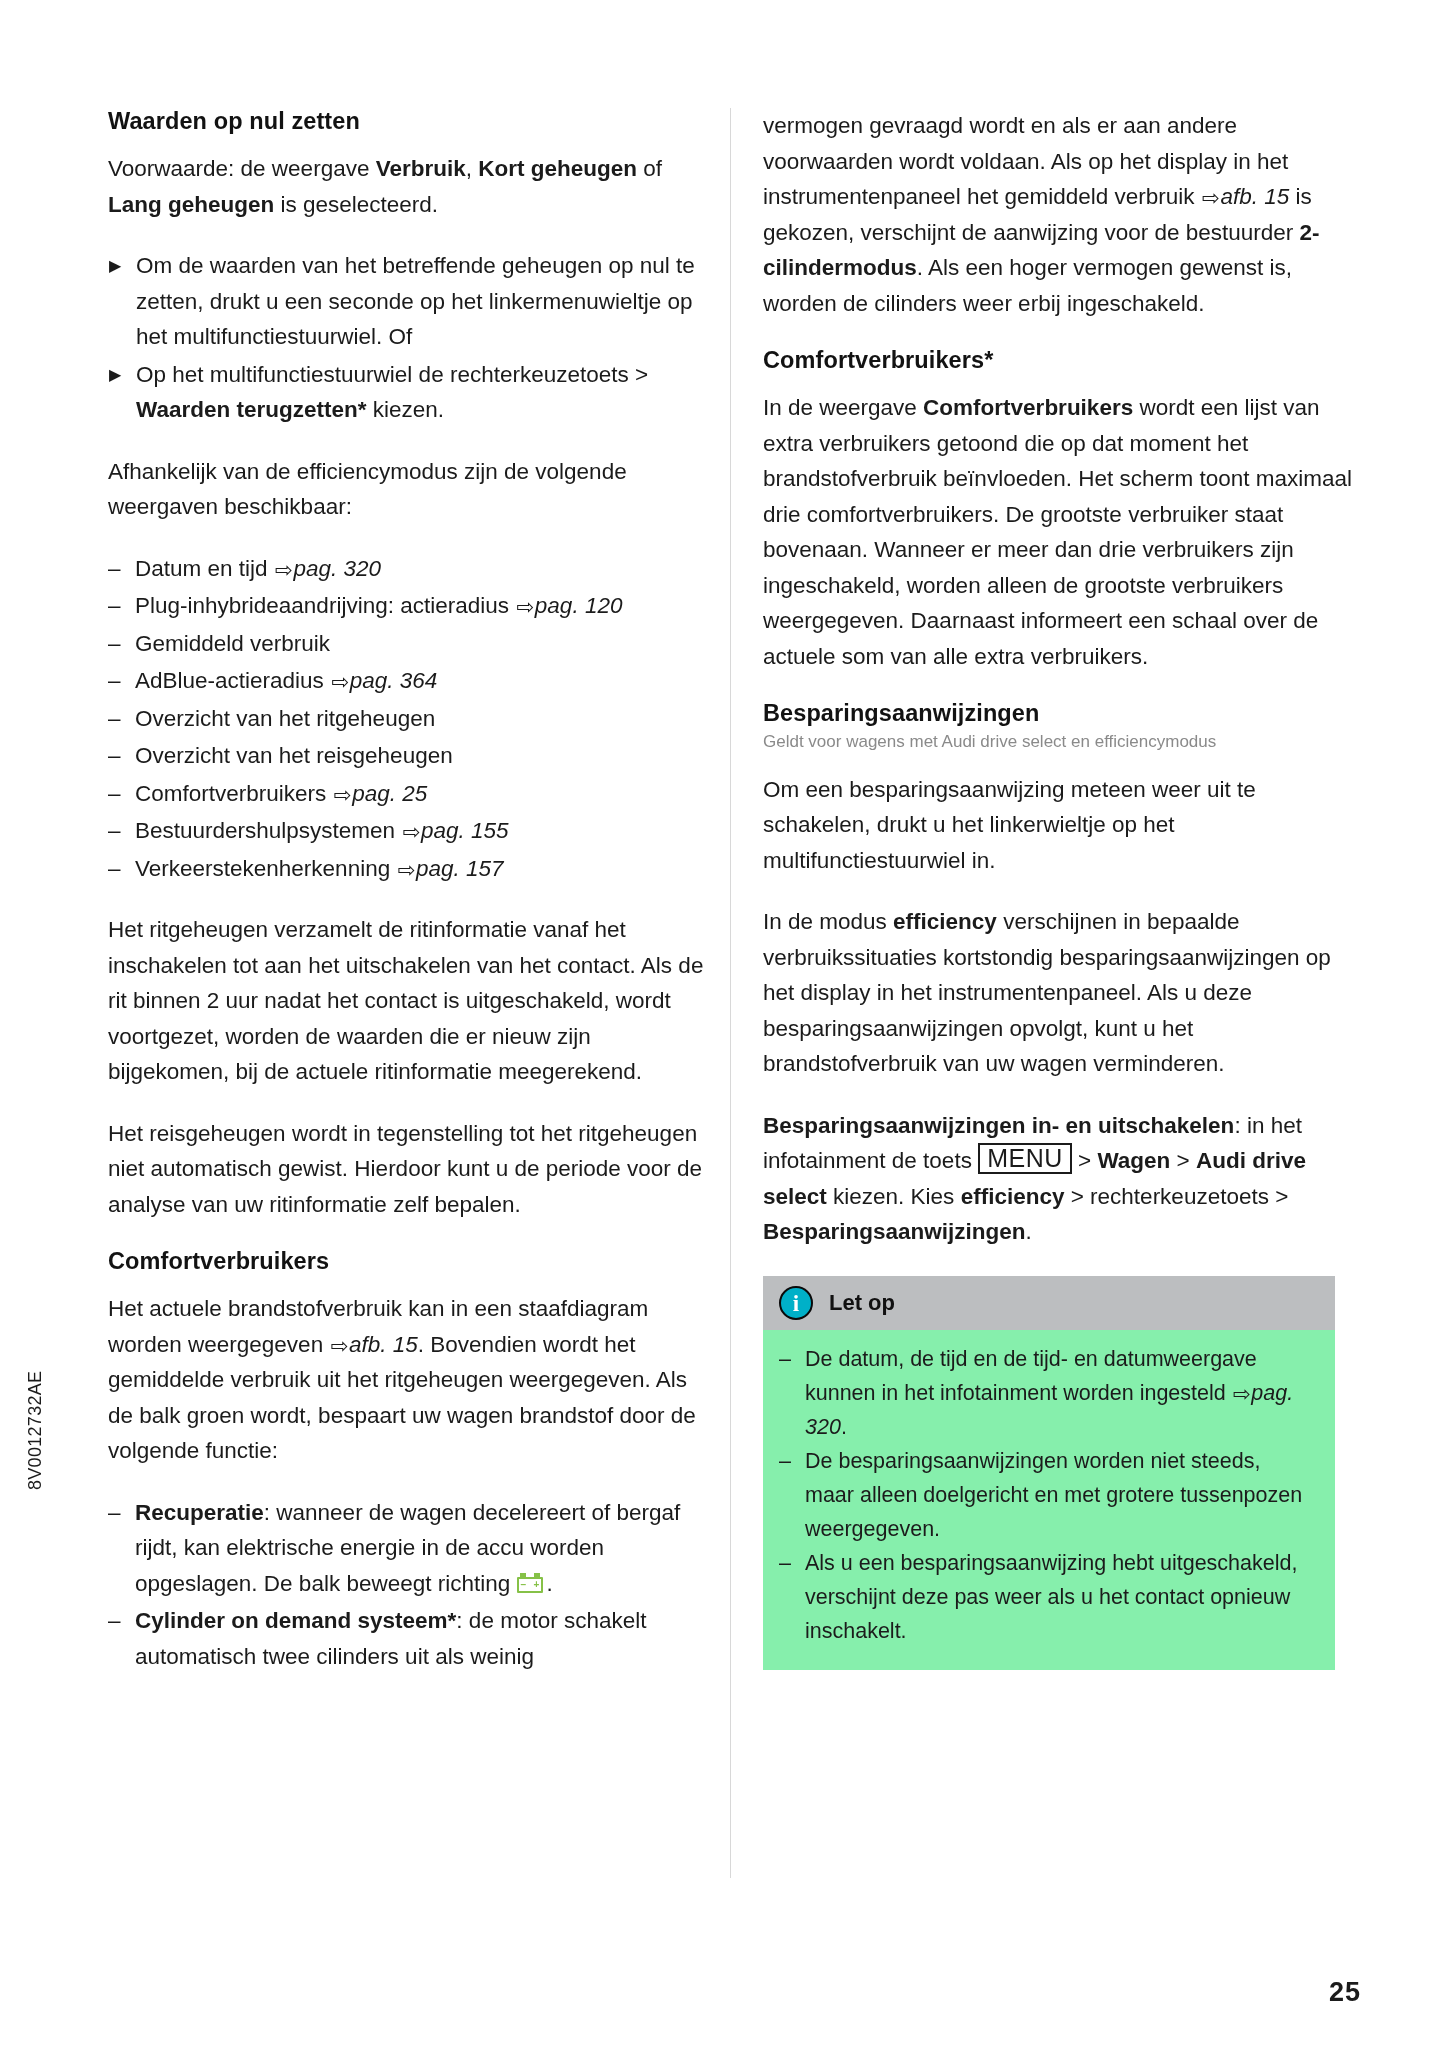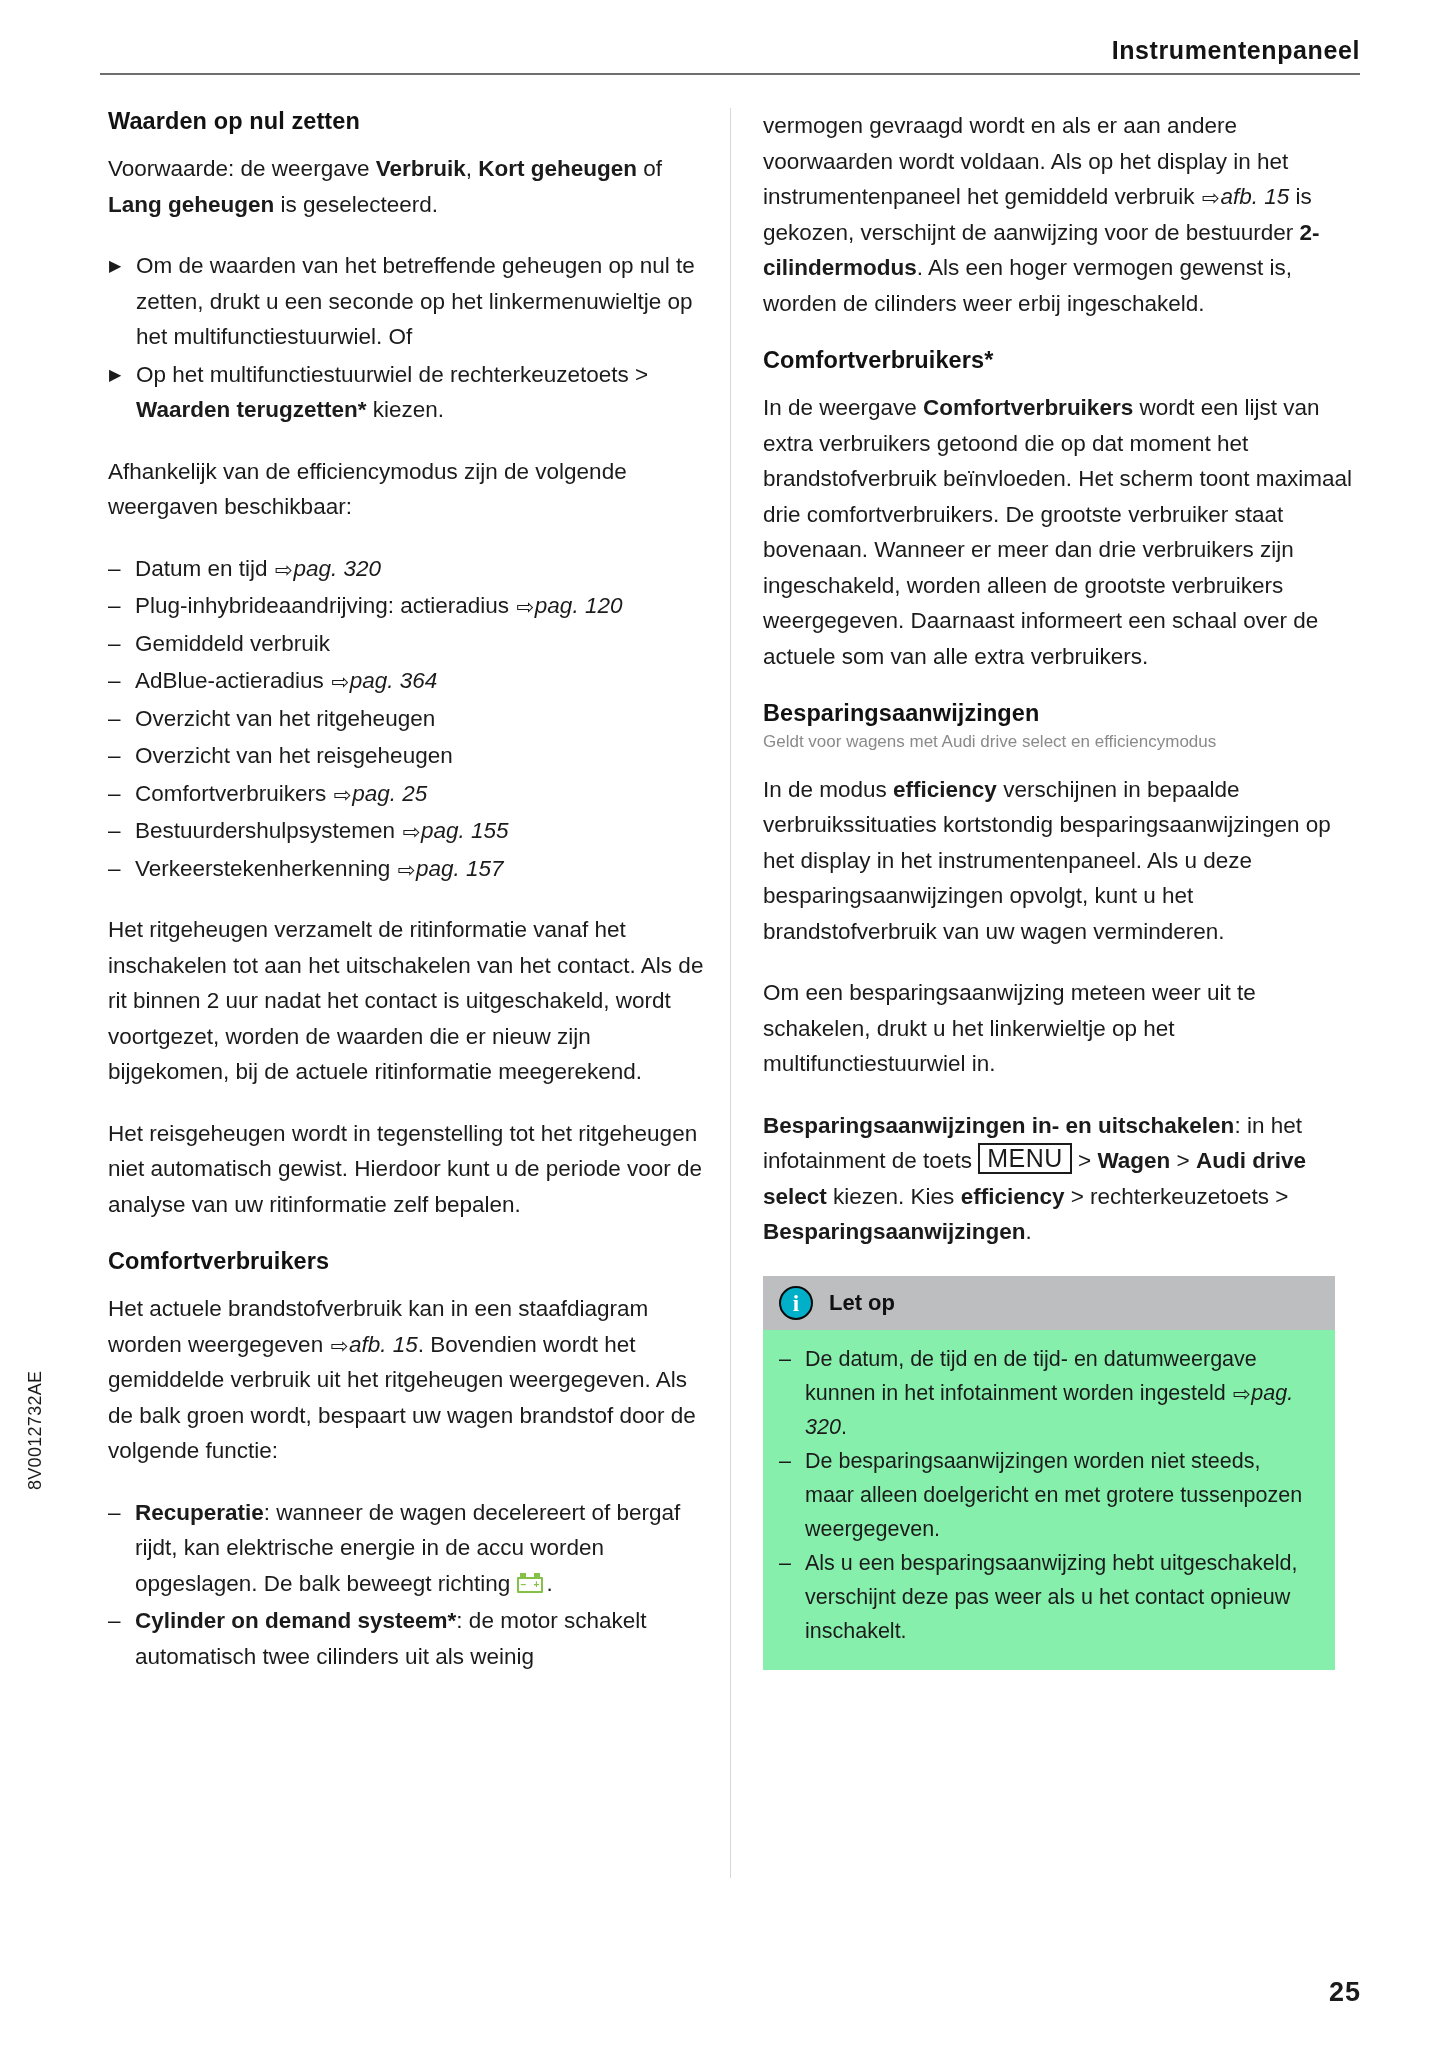--- a/index.html
+++ b/index.html
@@ -241,24 +241,20 @@
     font-weight: bold;
     color: #1b1b1b;
     letter-spacing: 1px;
   }
 </style>
 </head>
 <body>
 
 <div class="page">
 
-  <div class="header-wrap">
-    <div class="header-title">Instrumentenpaneel</div>
-    <div class="header-rule"></div>
-  </div>
 
   <div class="col-divider"></div>
 
   <div class="cols">
 
     <div class="col">
 
       <h2 class="sec">Waarden op nul zetten</h2>
 
       <p class="body"><span>Voorwaarde: de weergave </span><b>Verbruik</b><span>, </span><b>Kort geheugen</b><span> of </span><b>Lang geheugen</b><span> is geselecteerd.</span></p>
@@ -305,23 +301,23 @@
 
       <p class="body"><span>vermogen gevraagd wordt en als er aan andere voorwaarden wordt voldaan. Als op het display in het instrumentenpaneel het gemiddeld verbruik </span><span class="refarrow">⇨</span><i class="ref">afb. 15</i><span> is gekozen, verschijnt de aanwijzing voor de bestuurder </span><b>2-cilindermodus</b><span>. Als een hoger vermogen gewenst is, worden de cilinders weer erbij ingeschakeld.</span></p>
 
       <h2 class="sec">Comfortverbruikers*</h2>
 
       <p class="body"><span>In de weergave </span><b>Comfortverbruikers</b><span> wordt een lijst van extra verbruikers getoond die op dat moment het brandstofverbruik beïnvloeden. Het scherm toont maximaal drie comfortverbruikers. De grootste verbruiker staat bovenaan. Wanneer er meer dan drie verbruikers zijn ingeschakeld, worden alleen de grootste verbruikers weergegeven. Daarnaast informeert een schaal over de actuele som van alle extra verbruikers.</span></p>
 
       <h2 class="sec tight">Besparingsaanwijzingen</h2>
       <p class="subnote">Geldt voor wagens met Audi drive select en efficiencymodus</p>
 
+      <p class="body">Om een besparingsaanwijzing meteen weer uit te schakelen, drukt u het linkerwieltje op het multifunctiestuurwiel in.</p>
+
       <p class="body"><span>In de modus </span><b>efficiency</b><span> verschijnen in bepaalde verbruikssituaties kortstondig besparingsaanwijzingen op het display in het instrumentenpaneel. Als u deze besparingsaanwijzingen opvolgt, kunt u het brandstofverbruik van uw wagen verminderen.</span></p>
-
-      <p class="body">Om een besparingsaanwijzing meteen weer uit te schakelen, drukt u het linkerwieltje op het multifunctiestuurwiel in.</p>
 
       <p class="body"><b>Besparingsaanwijzingen in- en uitschakelen</b><span>: in het infotainment de toets </span><span class="keycap">MENU</span><span> &gt; </span><b>Wagen</b><span> &gt; </span><b>Audi drive select</b><span> kiezen. Kies </span><b>efficiency</b><span> &gt; rechterkeuzetoets &gt; </span><b>Besparingsaanwijzingen</b><span>.</span></p>
 
       <div class="notebox">
         <div class="note-head">
           <span class="note-icon"></span>
           <span class="note-title">Let op</span>
         </div>
         <div class="note-body">
           <ul class="dashlist">

